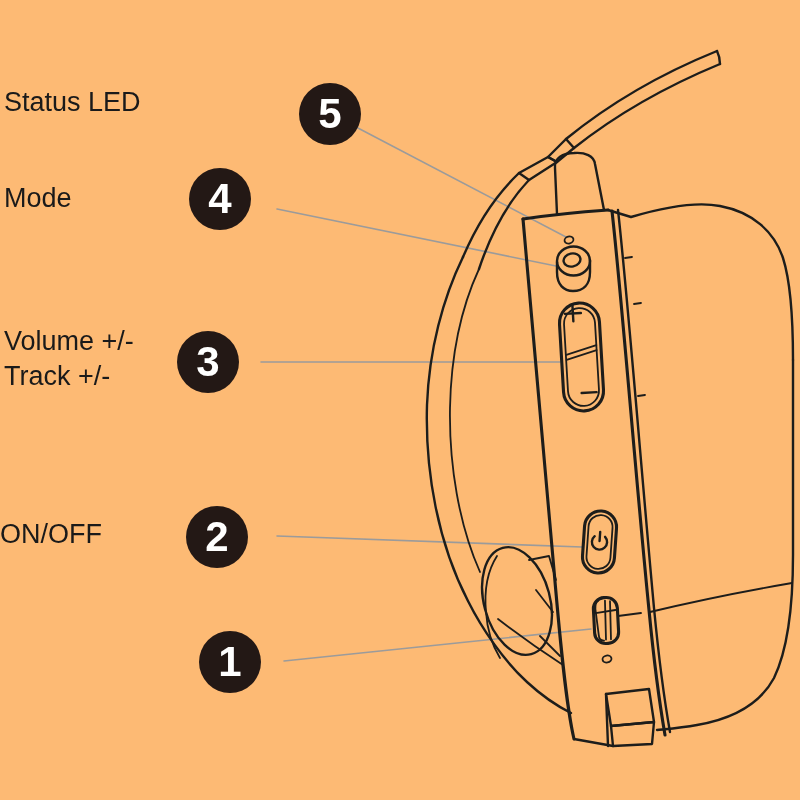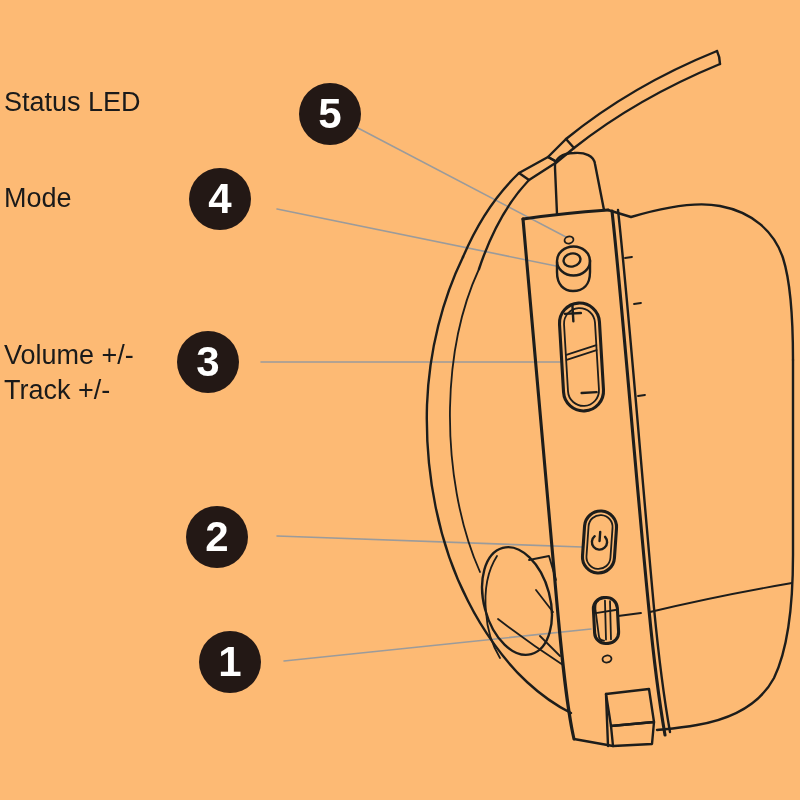--- a/index.html
+++ b/index.html
@@ -3,21 +3,21 @@
 <meta charset="utf-8">
 <style>
   html,body{margin:0;padding:0;background:#ffffff;}
   #stage{position:relative;width:800px;height:800px;background:#fdba74;overflow:hidden;
          font-family:"Liberation Sans","DejaVu Sans",sans-serif;}
   #art{position:absolute;left:0;top:0;}
   .label{position:absolute;color:#1a1a1a;font-size:27px;line-height:35px;
          white-space:pre-line;letter-spacing:0px;}
   .lab-status{left:4px;top:85px;}
   .lab-mode{left:4px;top:181px;}
-  .lab-volume{left:4px;top:338px;}
+  .lab-volume{left:4px;top:324px;}
   .lab-onoff{left:0px;top:517px;}
   .lab-usb{left:4px;top:646px;}
   .badge{position:absolute;width:62px;height:62px;border-radius:50%;
          background:#231815;color:#ffffff;display:flex;align-items:center;justify-content:center;
          font-size:42px;font-weight:bold;}
   .b5{left:299px;top:83px;}
   .b4{left:189px;top:168px;}
   .b3{left:177px;top:331px;}
   .b2{left:186px;top:506px;}
   .b1{left:199px;top:631px;}
@@ -122,20 +122,21 @@
       <path class="ln fine" d="M-10,-8 L10,-10"></path>
     </g>
 
     <ellipse class="ln fine" cx="607" cy="659" rx="4.5" ry="3.5" transform="rotate(-10 607 659)"></ellipse>
   </svg>
 
   <div class="label lab-status">Status LED</div>
   <div class="label lab-mode">Mode</div>
   <div class="label lab-volume">Volume +/-
 Track +/-</div>
+  <div class="label lab-onoff">ON/OFF</div>
 
   <div class="badge b5">
     <span>5</span>
   </div>
   <div class="badge b4">
     <span>4</span>
   </div>
   <div class="badge b3">
     <span>3</span>
   </div>

